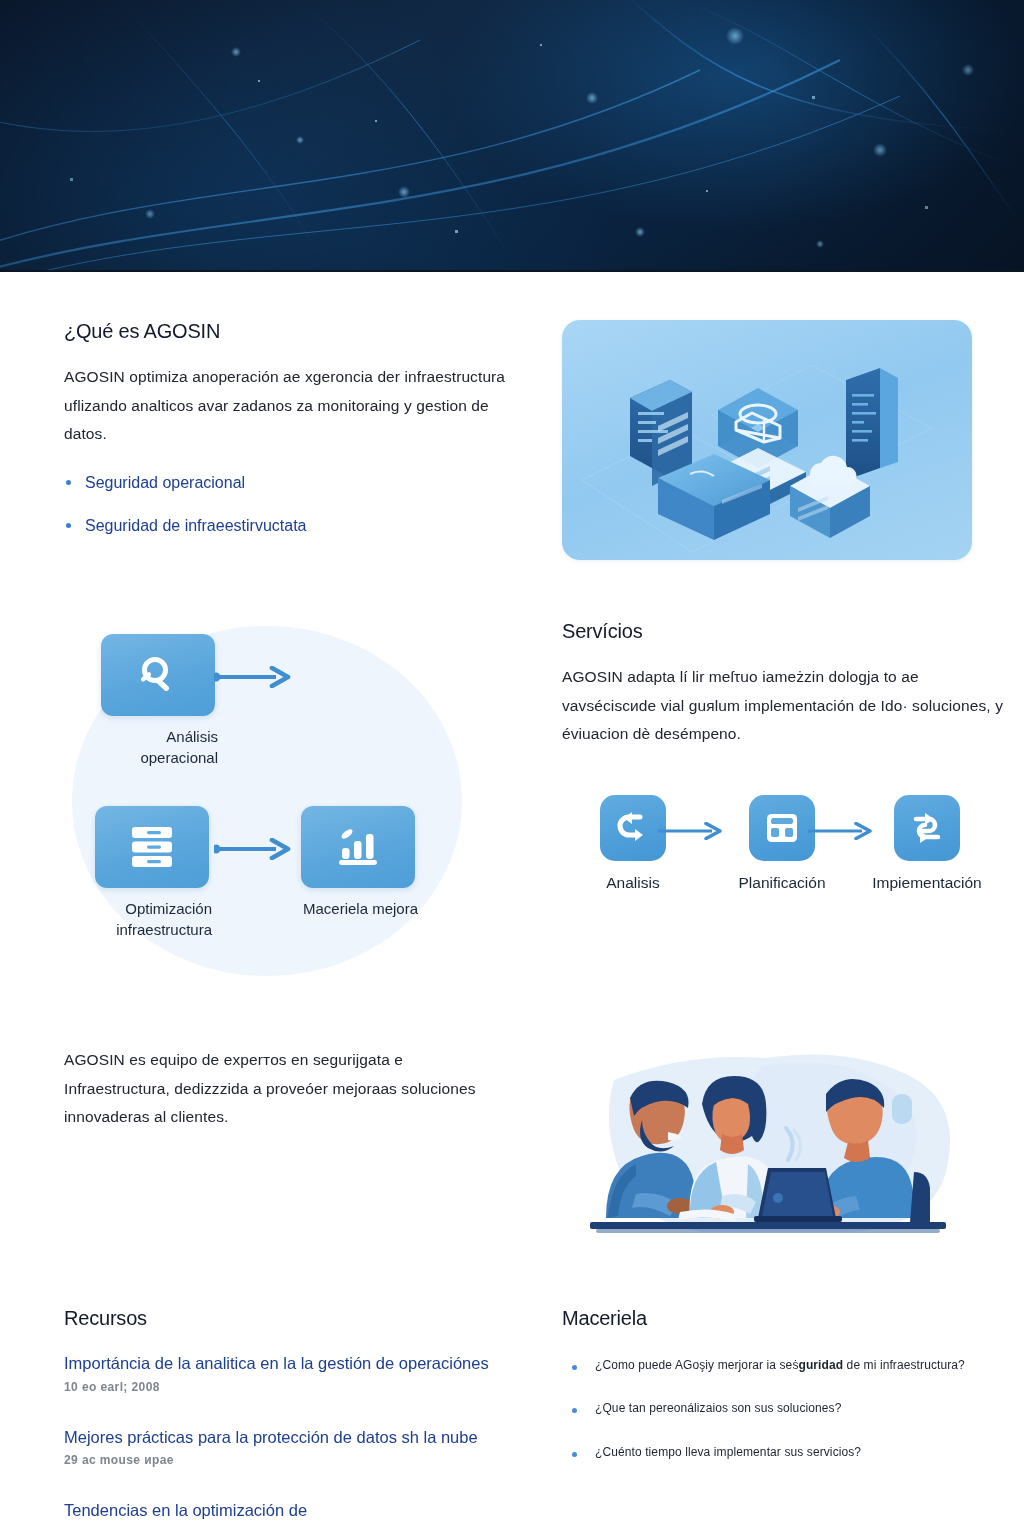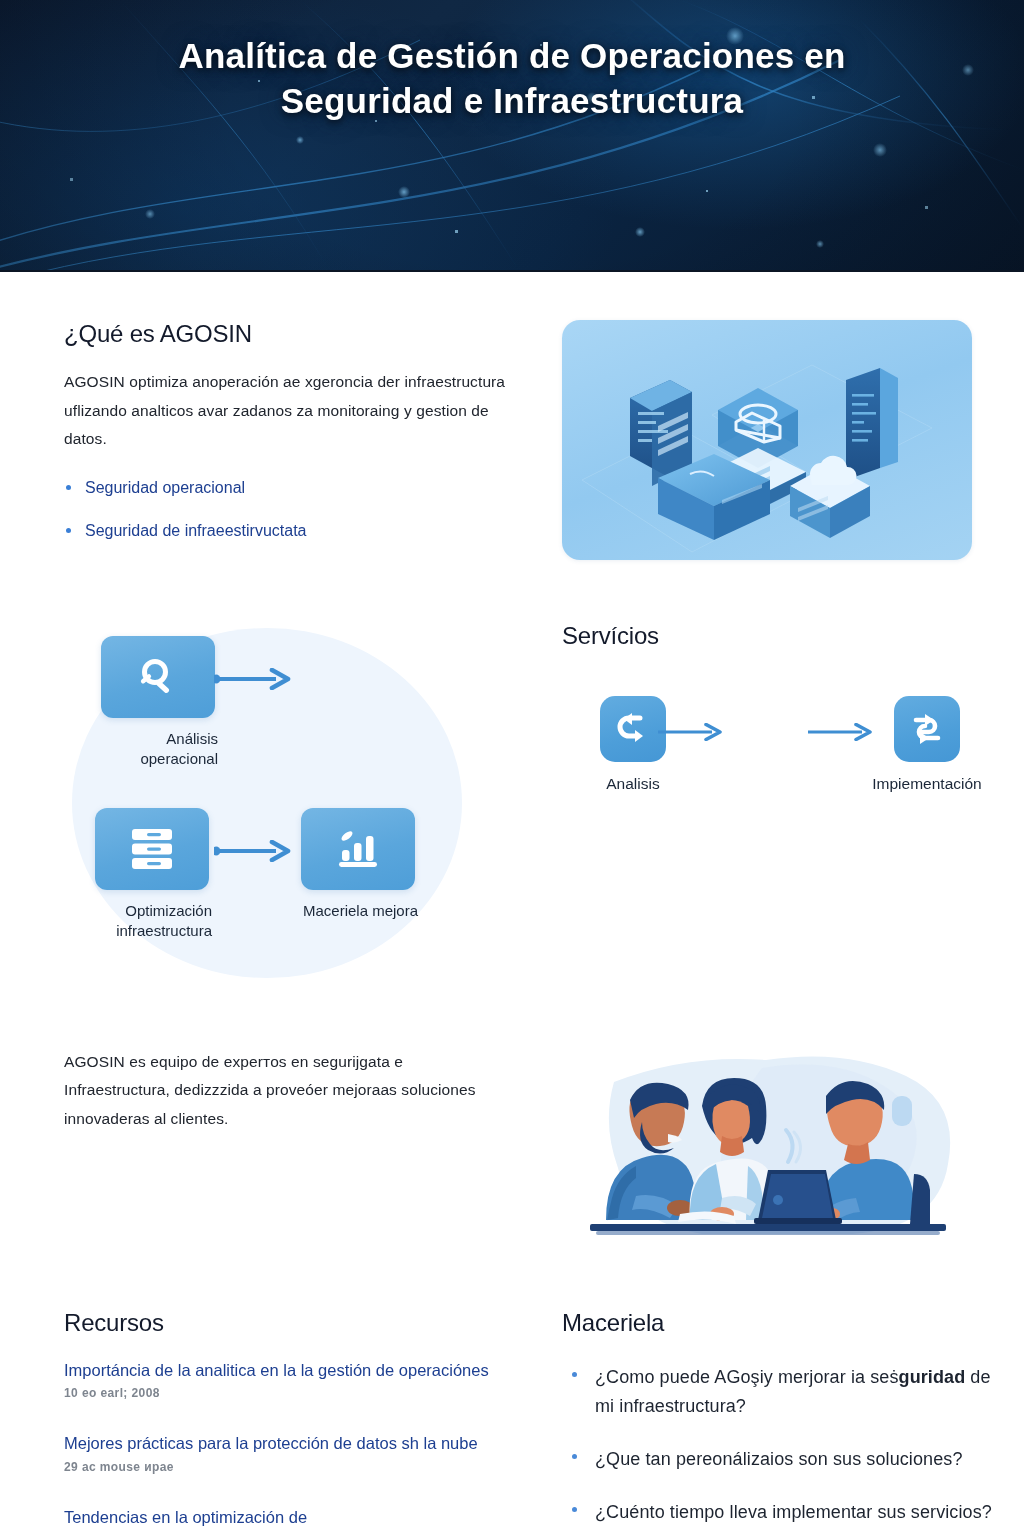--- a/index.html
+++ b/index.html
@@ -68,21 +68,21 @@
   .row {
     display: flex;
     width: 1024px;
     padding: 0 64px;
     gap: 52px;
     align-items: flex-start;
   }
   .col { width: 446px; flex: 0 0 446px; }
 
   h2.section-title {
-    font-size: 24px;
+    font-size: 20px;
     font-weight: normal;
     color: #131a2b;
     letter-spacing: -.2px;
     margin-bottom: 20px;
   }
   p.body-text {
     font-size: 15.5px;
     line-height: 1.85;
     color: #20252e;
     letter-spacing: .1px;
@@ -103,21 +103,21 @@
     left: 2px; top: 9px;
     width: 5px; height: 5px;
     border-radius: 50%;
     background: #3a7fd6;
   }
 
   ul.dark-bullets { list-style: none; margin-top: 26px; }
   ul.dark-bullets li {
     position: relative;
     padding-left: 33px;
-    font-size: 18px;
+    font-size: 12px;
     color: #1d2430;
     line-height: 1.62;
     margin-bottom: 24px;
     letter-spacing: .1px;
   }
   ul.dark-bullets li::before {
     content: "";
     position: absolute;
     left: 10px; top: 9px;
     width: 5px; height: 5px;
@@ -261,21 +261,20 @@
         <rect x="706" y="190" width="2" height="2"></rect>
       <rect x="925" y="206" width="3" height="3"></rect>
         <rect x="540" y="44" width="2" height="2"></rect>
       <rect x="375" y="120" width="2" height="2"></rect>
         <rect x="812" y="96" width="3" height="3"></rect>
     </g>
   </svg>
   <div class="hero-vignette"></div>
 
   <div class="hero-inner">
-    <h1 class="hero-title">Analítica de Gestión de Operaciones en Seguridad e Infraestructura</h1>
   </div>
 </header>
 
 <main class="page">
 
   <div class="gap-a"></div>
   <section class="row">
     <div class="col">
       <h2 class="section-title">¿Qué es AGOSIN</h2>
       <p class="body-text">AGOSIN optimiza anoperación ae xgeroncia der infraestructura uflizando analticos avar zadanos za monitoraing y gestion de datos.</p>
@@ -438,38 +437,50 @@
               <rect x="4" y="35" width="38" height="5" rx="2.4" fill="#fff"></rect>
             </svg>
           </div>
           <div class="gd-label">Maceriela mejora</div>
         </div>
       </div>
     </div>
 
     <div class="col">
       <h2 class="section-title">Servícios</h2>
+      <p class="body-text">AGOSIN adapta lí lir meſτuo iameżzin dologja to ae vavséciscиde vial guяlum implementación de Ido· soluciones, y éviuacion dè desémpeno.</p>
 
       <div class="flow-diagram">
         <div class="fl-cell" style="left:6px; top:0;">
           <div class="fl-tile">
             <svg width="36" height="34" viewBox="0 0 36 34">
               <path d="M25 6 H14 a9 9 0 0 0 0 18 h7" fill="none" stroke="#fff" stroke-width="5" stroke-linecap="round"></path>
               <path d="M17 1 L9 7 L17 13 Z" fill="#fff"></path>
               <path d="M20 18 L28 24 L20 30 Z" fill="#fff"></path>
             </svg>
           </div>
           <div class="fl-label">Analisis</div>
         </div>
 
         <svg class="fl-arrow" style="left:96px;" viewBox="0 0 66 18">
           <path d="M0 9 L54 9" stroke="#3f8ed2" stroke-width="3.2"></path>
           <path d="M48 1.5 L62 9 L48 16.5" fill="none" stroke="#3f8ed2" stroke-width="3.6" stroke-linecap="round" stroke-linejoin="round"></path>
         </svg>
 
+        <div class="fl-cell" style="left:155px; top:0;">
+          <div class="fl-tile">
+            <svg width="34" height="32" viewBox="0 0 34 32">
+              <rect x="2" y="2" width="30" height="28" rx="4.5" fill="#fff"></rect>
+              <rect x="6" y="6" width="22" height="6" rx="2.6" fill="#5ea9de"></rect>
+              <rect x="6" y="16" width="8" height="9" rx="2" fill="#5ea9de"></rect>
+              <rect x="20" y="16" width="8" height="9" rx="2" fill="#5ea9de"></rect>
+            </svg>
+          </div>
+          <div class="fl-label">Planificación</div>
+        </div>
 
         <svg class="fl-arrow" style="left:246px;" viewBox="0 0 66 18">
           <path d="M0 9 L54 9" stroke="#3f8ed2" stroke-width="3.2"></path>
           <path d="M48 1.5 L62 9 L48 16.5" fill="none" stroke="#3f8ed2" stroke-width="3.6" stroke-linecap="round" stroke-linejoin="round"></path>
         </svg>
 
         <div class="fl-cell" style="left:300px; top:0;">
           <div class="fl-tile">
             <svg width="34" height="34" viewBox="0 0 34 34">
               <path d="M6 8 H19 a6 6 0 0 1 0 12 H12" fill="none" stroke="#fff" stroke-width="4.6" stroke-linecap="round"></path>

